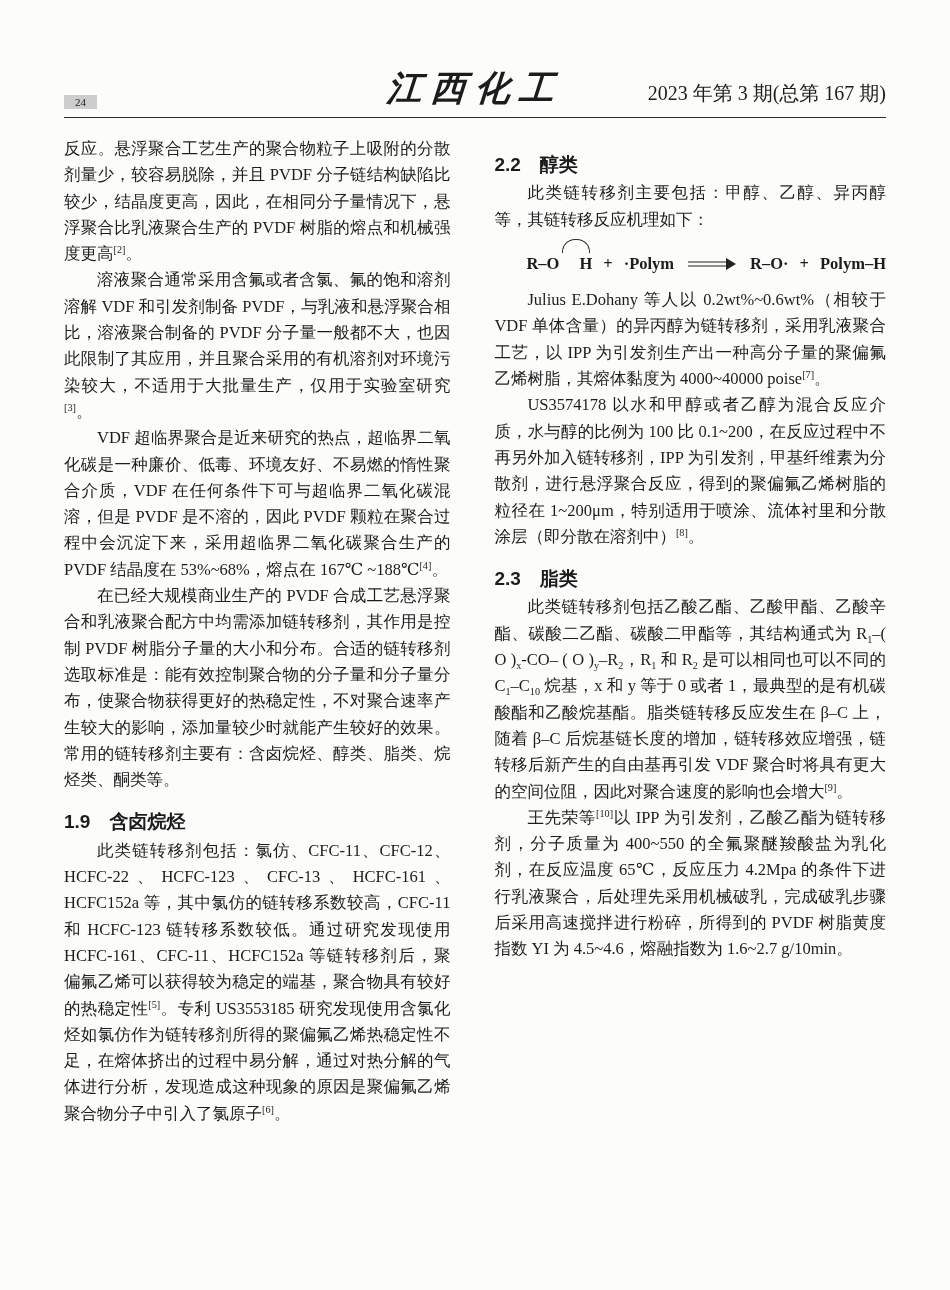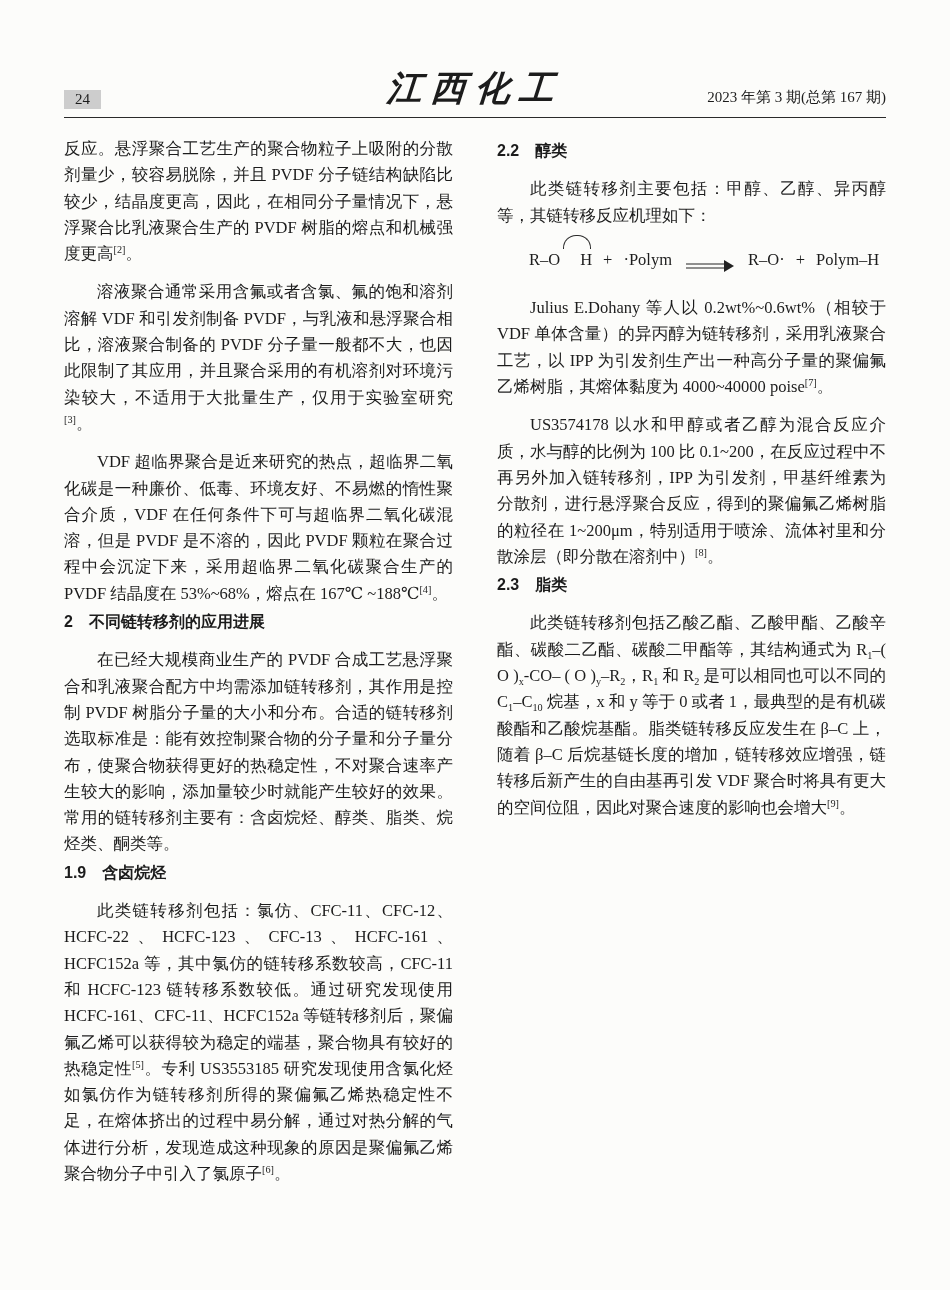--- a/index.html
+++ b/index.html
@@ -18,71 +18,72 @@
   .header {
     position:absolute; top:66px; left:64px; right:64px; height:46px;
     display:flex; align-items:flex-end;
   }
   .h-side { flex:1; }
   .h-right { text-align:right; }
   .page-num {
     display:inline-block;
     background:#cdcdcd;
     padding:1px 11px;
-    font-size:15px;
+    font-size:11px;
     margin-bottom:3px;
   }
   .journal-title {
     display:inline-block;
     font-size:35px;
     font-weight:bold;
     font-style:italic;
     letter-spacing:9px;
     transform:skewX(-4deg);
     white-space:nowrap;
   }
   .h-center { flex:0 0 auto; }
-  .issue-info { font-size:15px; display:inline-block; margin-bottom:5px; white-space:nowrap; }
+  .issue-info { font-size:20px; display:inline-block; margin-bottom:5px; white-space:nowrap; }
 
   .header-rule {
     position:absolute; top:117px; left:64px; right:64px;
     border-top:1.7px solid #2a2a2a;
   }
 
   .content {
     position:absolute; top:136px; left:64px; right:64px; bottom:0;
     display:flex; gap:44px;
   }
   .col {
     width:397px;
     font-size:16.5px;
     line-height:26.3px;
     text-align:justify;
   }
 
   .para { text-align:justify; }
-  .para.indent { text-indent:2em;margin-top:12px; }
+  .para.indent { text-indent:2em; }
 
   .sec-heading {
     font-family:"Liberation Sans","DejaVu Sans",sans-serif;
     font-weight:bold;
-    font-size:16px;
+    font-size:19px;
     line-height:26.3px;
-    margin:2px 0 2px 0;
+    margin:16px 0 2px 0;
   }
 
   sup { font-size:0.62em; vertical-align:super; line-height:0; }
   sub { font-size:0.62em; vertical-align:sub; line-height:0; }
 
   .formula {
-    display:flex; align-items:flex-end;
+    display:flex; align-items:center;
     gap:11px;
     padding:18px 0 10px 32px;
     font-size:16.5px;
     white-space:nowrap;
+    font-weight:bold;
   }
   .f-seg { position:relative; display:inline-block; }
   .f-arc { margin-left:9px; }
   .f-arc::before {
     content:"";
     position:absolute;
     left:-17px; top:-12px;
     width:26px; height:13px;
     border:1.3px solid #2a2a2a;
     border-bottom:none;
@@ -107,21 +108,20 @@
     </div>
   </div>
 
   <div class="header-rule"></div>
 
   <div class="content">
     <div class="col">
         <p class="para">反应。悬浮聚合工艺生产的聚合物粒子上吸附的分散剂量少，较容易脱除，并且 PVDF 分子链结构缺陷比较少，结晶度更高，因此，在相同分子量情况下，悬浮聚合比乳液聚合生产的 PVDF 树脂的熔点和机械强度更高<sup>[2]</sup>。</p>
         <p class="para indent">溶液聚合通常采用含氟或者含氯、氟的饱和溶剂溶解 VDF 和引发剂制备 PVDF，与乳液和悬浮聚合相比，溶液聚合制备的 PVDF 分子量一般都不大，也因此限制了其应用，并且聚合采用的有机溶剂对环境污染较大，不适用于大批量生产，仅用于实验室研究<sup>[3]</sup>。</p>
         <p class="para indent">VDF 超临界聚合是近来研究的热点，超临界二氧化碳是一种廉价、低毒、环境友好、不易燃的惰性聚合介质，VDF 在任何条件下可与超临界二氧化碳混溶，但是 PVDF 是不溶的，因此 PVDF 颗粒在聚合过程中会沉淀下来，采用超临界二氧化碳聚合生产的 PVDF 结晶度在 53%~68%，熔点在 167℃ ~188℃<sup>[4]</sup>。</p>
-        <div class="sec-heading">2　不同链转移剂的应用进展</div>
         <p class="para indent">在已经大规模商业生产的 PVDF 合成工艺悬浮聚合和乳液聚合配方中均需添加链转移剂，其作用是控制 PVDF 树脂分子量的大小和分布。合适的链转移剂选取标准是：能有效控制聚合物的分子量和分子量分布，使聚合物获得更好的热稳定性，不对聚合速率产生较大的影响，添加量较少时就能产生较好的效果。常用的链转移剂主要有：含卤烷烃、醇类、脂类、烷烃类、酮类等。</p>
         <div class="sec-heading">1.9　含卤烷烃</div>
         <p class="para indent">此类链转移剂包括：氯仿、CFC-11、CFC-12、HCFC-22、HCFC-123、CFC-13、HCFC-161、HCFC152a 等，其中氯仿的链转移系数较高，CFC-11 和 HCFC-123 链转移系数较低。通过研究发现使用 HCFC-161、CFC-11、HCFC152a 等链转移剂后，聚偏氟乙烯可以获得较为稳定的端基，聚合物具有较好的热稳定性<sup>[5]</sup>。专利 US3553185 研究发现使用含氯化烃如氯仿作为链转移剂所得的聚偏氟乙烯热稳定性不足，在熔体挤出的过程中易分解，通过对热分解的气体进行分析，发现造成这种现象的原因是聚偏氟乙烯聚合物分子中引入了氯原子<sup>[6]</sup>。</p>
       </div>
     <div class="col">
         <div class="sec-heading">2.2　醇类</div>
         <p class="para indent">此类链转移剂主要包括：甲醇、乙醇、异丙醇等，其链转移反应机理如下：</p>
         <div class="formula">
           <span class="f-seg">R–O</span>
           <span class="f-seg f-arc">H</span>
@@ -135,16 +135,17 @@
             </svg>
           </span>
           <span class="f-seg">R–O·</span>
           <span class="f-seg">+</span>
           <span class="f-seg">Polym–H</span>
         </div>
         <p class="para indent">Julius E.Dohany 等人以 0.2wt%~0.6wt%（相较于 VDF 单体含量）的异丙醇为链转移剂，采用乳液聚合工艺，以 IPP 为引发剂生产出一种高分子量的聚偏氟乙烯树脂，其熔体黏度为 4000~40000 poise<sup>[7]</sup>。</p>
         <p class="para indent">US3574178 以水和甲醇或者乙醇为混合反应介质，水与醇的比例为 100 比 0.1~200，在反应过程中不再另外加入链转移剂，IPP 为引发剂，甲基纤维素为分散剂，进行悬浮聚合反应，得到的聚偏氟乙烯树脂的粒径在 1~200μm，特别适用于喷涂、流体衬里和分散涂层（即分散在溶剂中）<sup>[8]</sup>。</p>
         <div class="sec-heading">2.3　脂类</div>
         <p class="para indent">此类链转移剂包括乙酸乙酯、乙酸甲酯、乙酸辛酯、碳酸二乙酯、碳酸二甲酯等，其结构通式为 R<sub>1</sub>–( O )<sub>x</sub>-CO– ( O )<sub>y</sub>–R<sub>2</sub>，R<sub>1</sub> 和 R<sub>2</sub> 是可以相同也可以不同的 C<sub>1</sub>–C<sub>10</sub> 烷基，x 和 y 等于 0 或者 1，最典型的是有机碳酸酯和乙酸烷基酯。脂类链转移反应发生在 β–C 上，随着 β–C 后烷基链长度的增加，链转移效应增强，链转移后新产生的自由基再引发 VDF 聚合时将具有更大的空间位阻，因此对聚合速度的影响也会增大<sup>[9]</sup>。</p>
+        <p class="para indent">王先荣等<sup>[10]</sup>以 IPP 为引发剂，乙酸乙酯为链转移剂，分子质量为 400~550 的全氟聚醚羧酸盐为乳化剂，在反应温度 65℃，反应压力 4.2Mpa 的条件下进行乳液聚合，后处理先采用机械破乳，完成破乳步骤后采用高速搅拌进行粉碎，所得到的 PVDF 树脂黄度指数 YI 为 4.5~4.6，熔融指数为 1.6~2.7 g/10min。</p>
       </div>
   </div>
 
 </div>
 
 </body></html>

